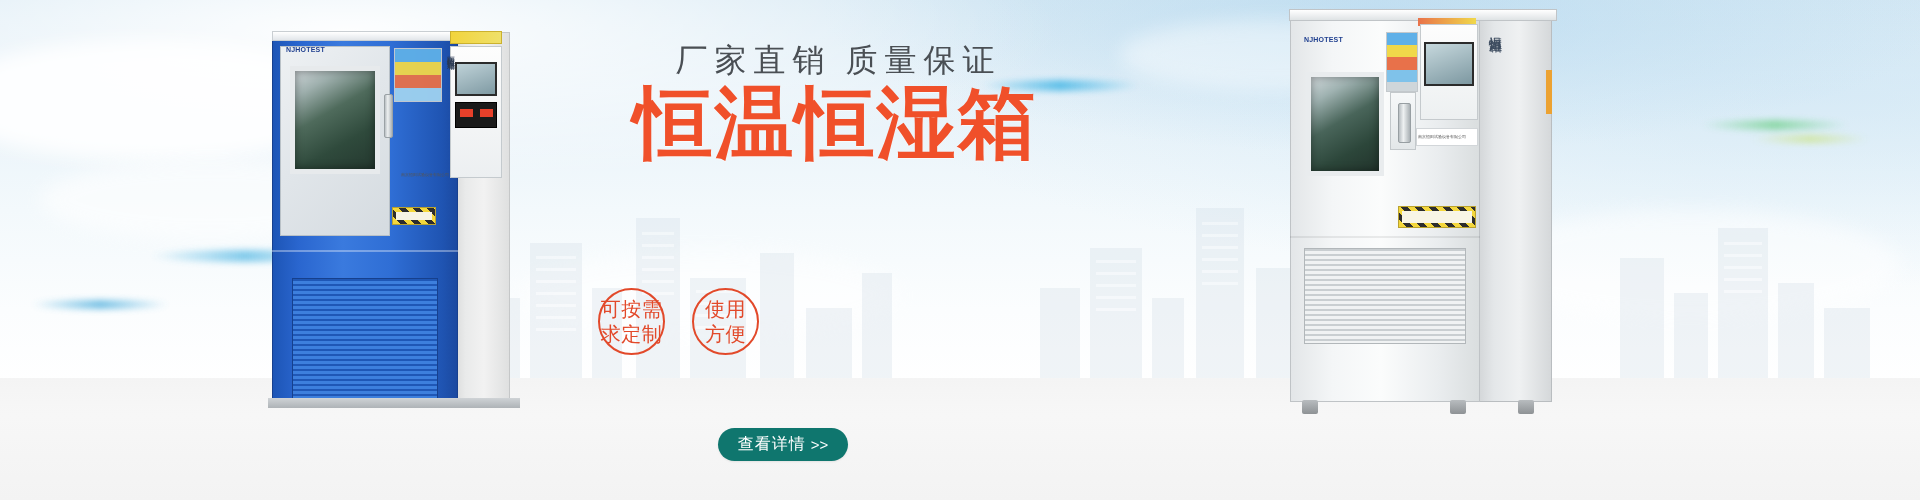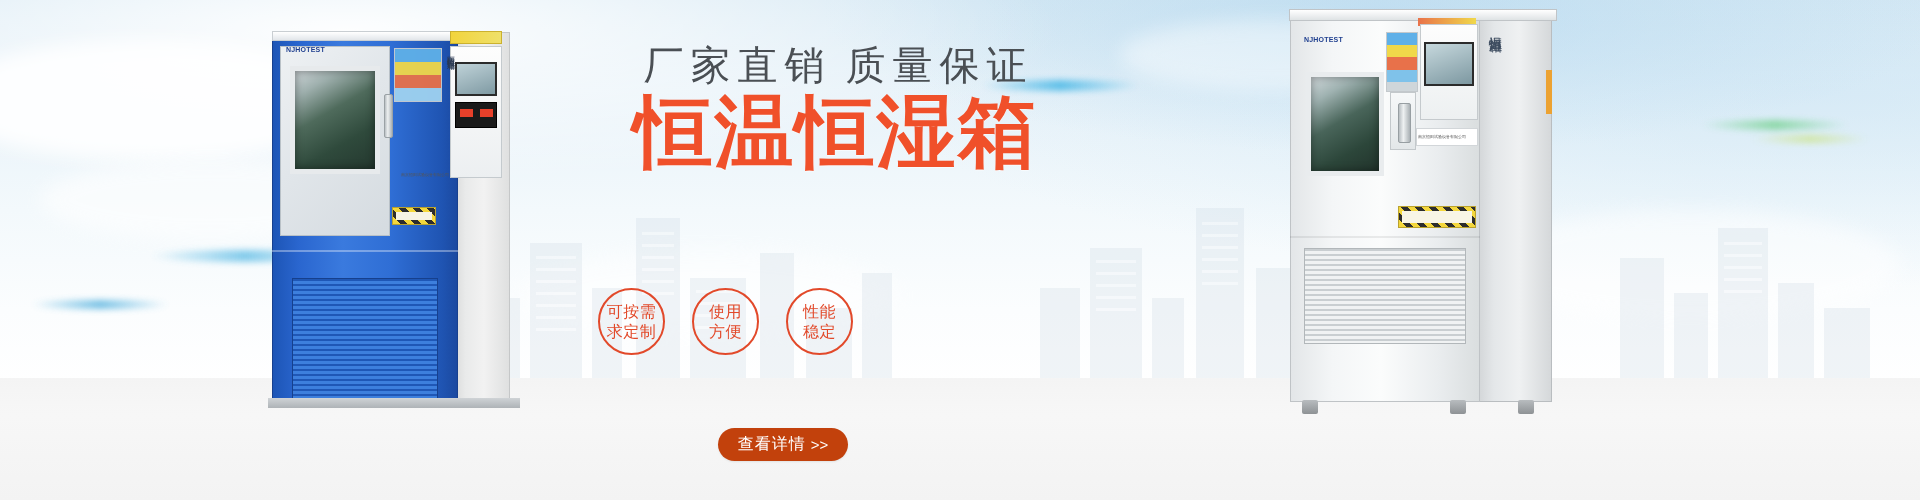--- a/index.html
+++ b/index.html
@@ -53,21 +53,21 @@
 
   
   .city { position:absolute; bottom:122px; left:0; width:100%; height:230px; opacity:.5; }
 
   
   .copy {
     position:absolute; left:575px; top:42px; width:520px;
     text-align:center;
   }
   .eyebrow {
-    font-size:40px; line-height:1.15;
+    font-size:32px; line-height:1.15;
     color:#4a4f54;
     letter-spacing:7px;
     text-indent:7px;
     font-weight:400;
     white-space:nowrap;
   }
   .eyebrow .gap { display:inline-block; width:14px; }
   .headline {
     margin-top:2px;
     font-size:79px; line-height:1.06;
@@ -95,31 +95,31 @@
     width:470px;
     display:flex; justify-content:flex-start; gap:27px;
   }
   .circle {
     width:67px; height:67px; flex:0 0 auto;
     border:2px solid #e2492a;
     border-radius:50%;
     display:flex; flex-direction:column;
     align-items:center; justify-content:center;
     color:#e2492a;
-    font-size:16px; line-height:1.22;
+    font-size:20px; line-height:1.22;
     letter-spacing:.5px;
     background:transparent;
   }
   .circle span { display:block; white-space:nowrap; }
 
   
   .cta {
     position:absolute; left:718px; top:428px;
     width:130px; height:33px;
-    background:#c2410c;
+    background:#0f766e;
     border-radius:17px;
     color:#fff;
     font-size:16px;
     display:flex; align-items:center; justify-content:center;
     letter-spacing:1px;
     cursor:pointer;
     box-shadow:0 1px 2px rgba(0,0,0,.08);
   }
   .cta .chev { margin-left:5px; letter-spacing:0; font-size:15px; }
 
@@ -447,24 +447,20 @@
 
   <div class="features">
     <div class="circle">
       <span>可按需</span>
       <span>求定制</span>
     </div>
     <div class="circle">
       <span>使用</span>
       <span>方便</span>
     </div>
-    <div class="circle">
-      <span>性能</span>
-      <span>稳定</span>
-    </div>
   </div>
 
   <div class="cta">
     <span>查看详情</span>
     <span class="chev">&gt;&gt;</span>
   </div>
 
 </div>
 
 </body></html>

